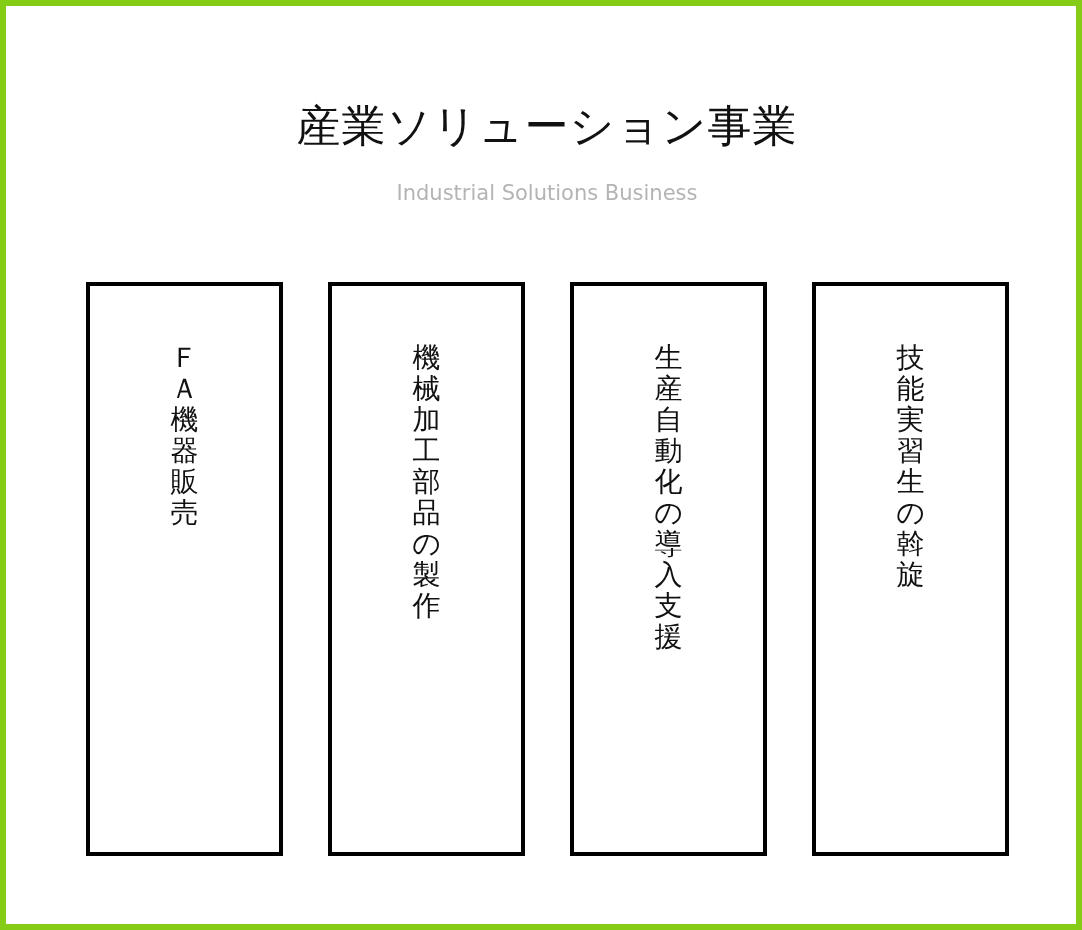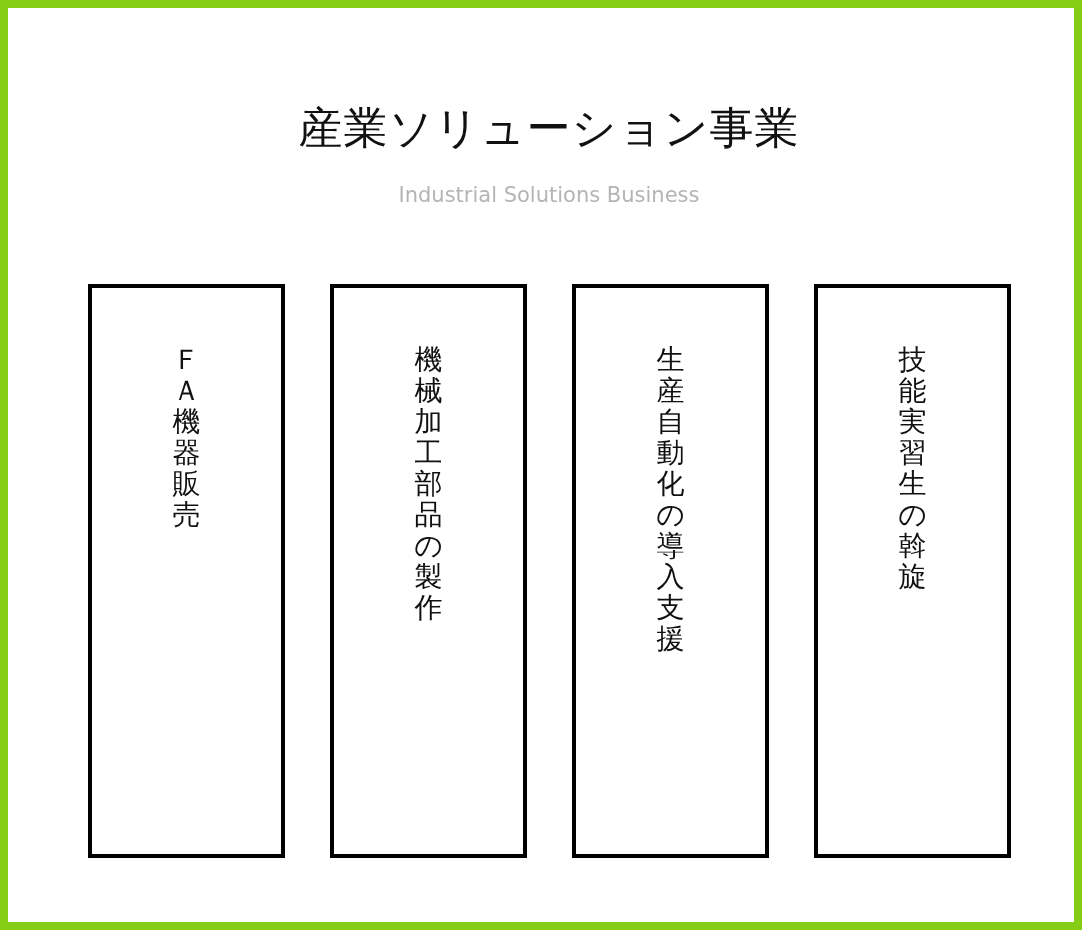--- a/index.html
+++ b/index.html
@@ -1,21 +1,21 @@
 <!DOCTYPE html>
 <html><head>
 <meta charset="utf-8">
 <style>
   html, body { margin: 0; padding: 0; background: #ffffff; }
   body { width: 1082px; height: 930px; position: relative; overflow: hidden; }
   .frame {
     position: absolute; left: 0; top: 0;
     width: 1082px; height: 930px;
     box-sizing: border-box;
-    border: 8px solid #84cc16;
+    border: 6px solid #84cc16;
     background: #ffffff;
   }
   .title {
     position: absolute; left: 0; top: 92px; width: 1082px;
     text-align: center;
     font-family: "DejaVu Sans", sans-serif;
     font-size: 44px; line-height: 56px;
     color: #111111;
     letter-spacing: 1px;
   }

